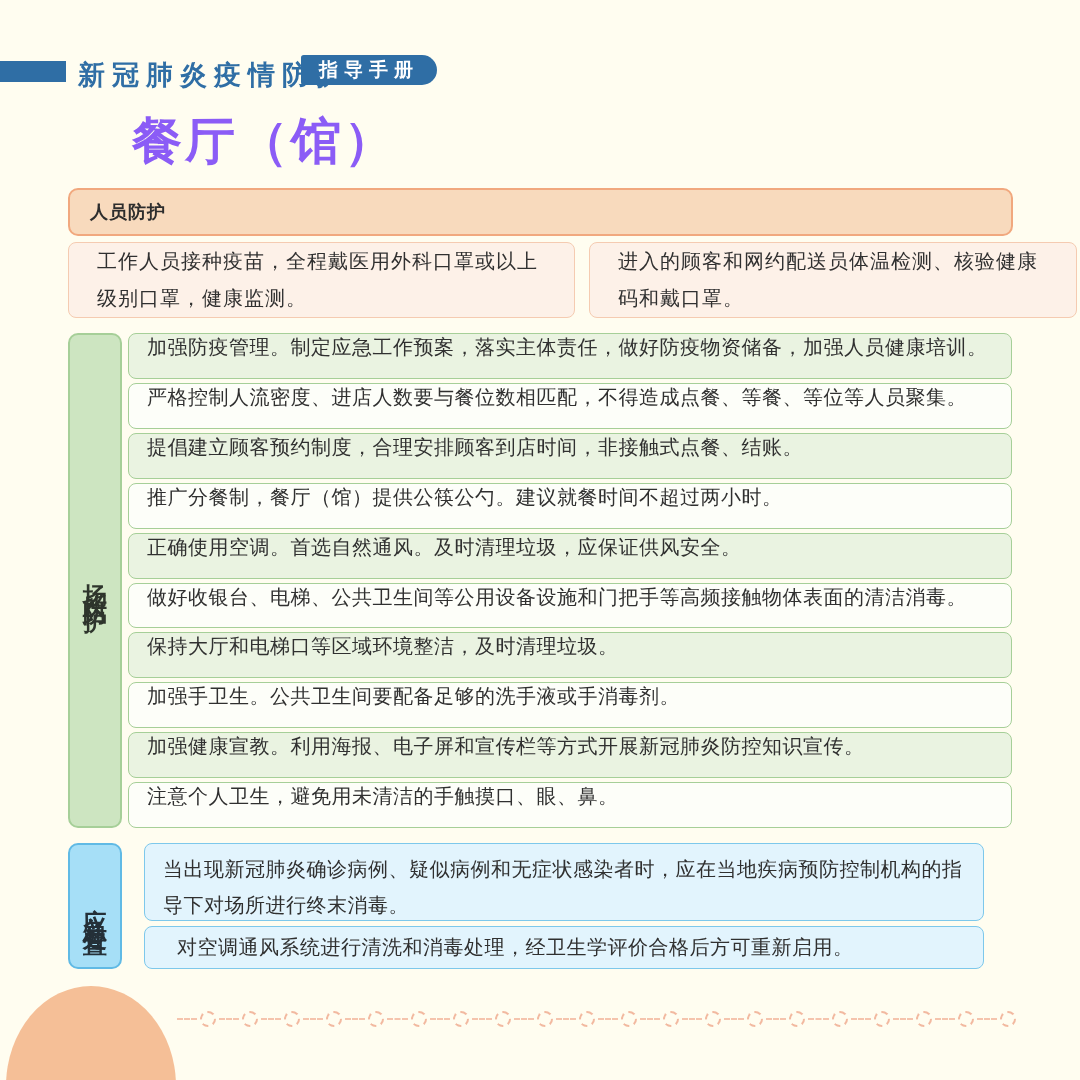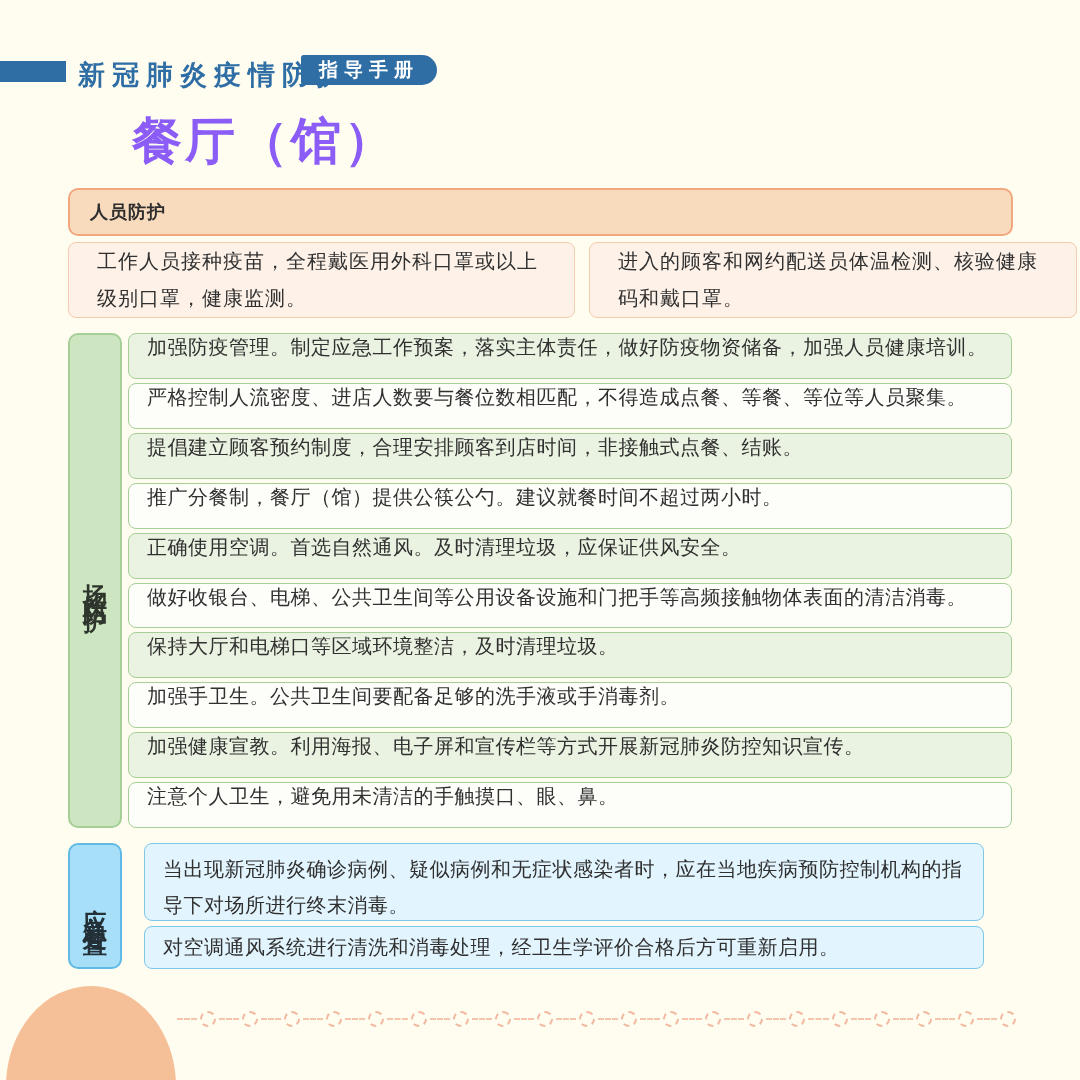--- a/index.html
+++ b/index.html
@@ -58,21 +58,21 @@
     font-size:20px;letter-spacing:0.5px;background:#FDFEF9;
   }
   .g-row:nth-child(odd){background:#EAF3E1;}
   
   .b-row{
     position:absolute;left:144px;width:840px;box-sizing:border-box;
     background:#E2F4FD;border:1.5px solid #7DC8EB;border-radius:8px;
     font-size:20px;letter-spacing:0.5px;
   }
   .b-row.r1{top:843px;height:78px;padding:7px 18px;line-height:1.8;}
-  .b-row.r2{top:926px;height:43px;display:flex;align-items:center;padding-left:18px;}
+  .b-row.r2{top:926px;height:43px;display:flex;align-items:center;padding-left:32px;}
   
   .foot-circle{
     position:absolute;left:6px;top:986px;width:170px;height:200px;border-radius:50%;
     background:#F5BF97;
   }
   .chain{
     position:absolute;left:174px;top:1010px;width:842px;height:18px;
     display:flex;align-items:center;justify-content:space-between;
   }
   .chain .seg{flex:1;height:0;border-top:2px dashed rgba(236,150,118,0.55);margin:0 3px;}

